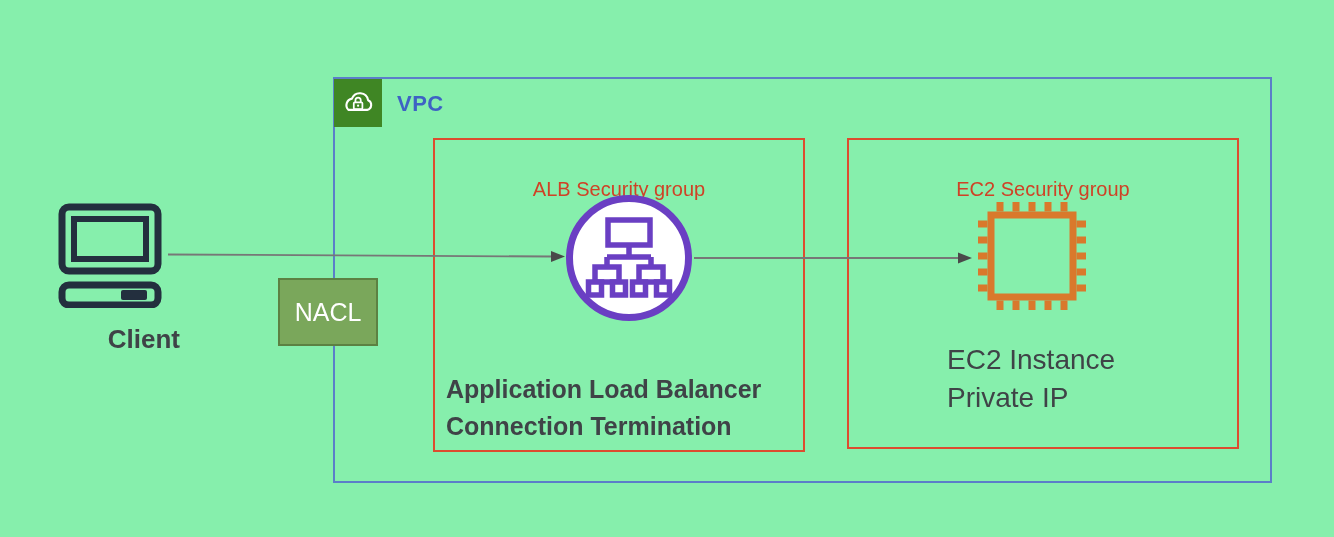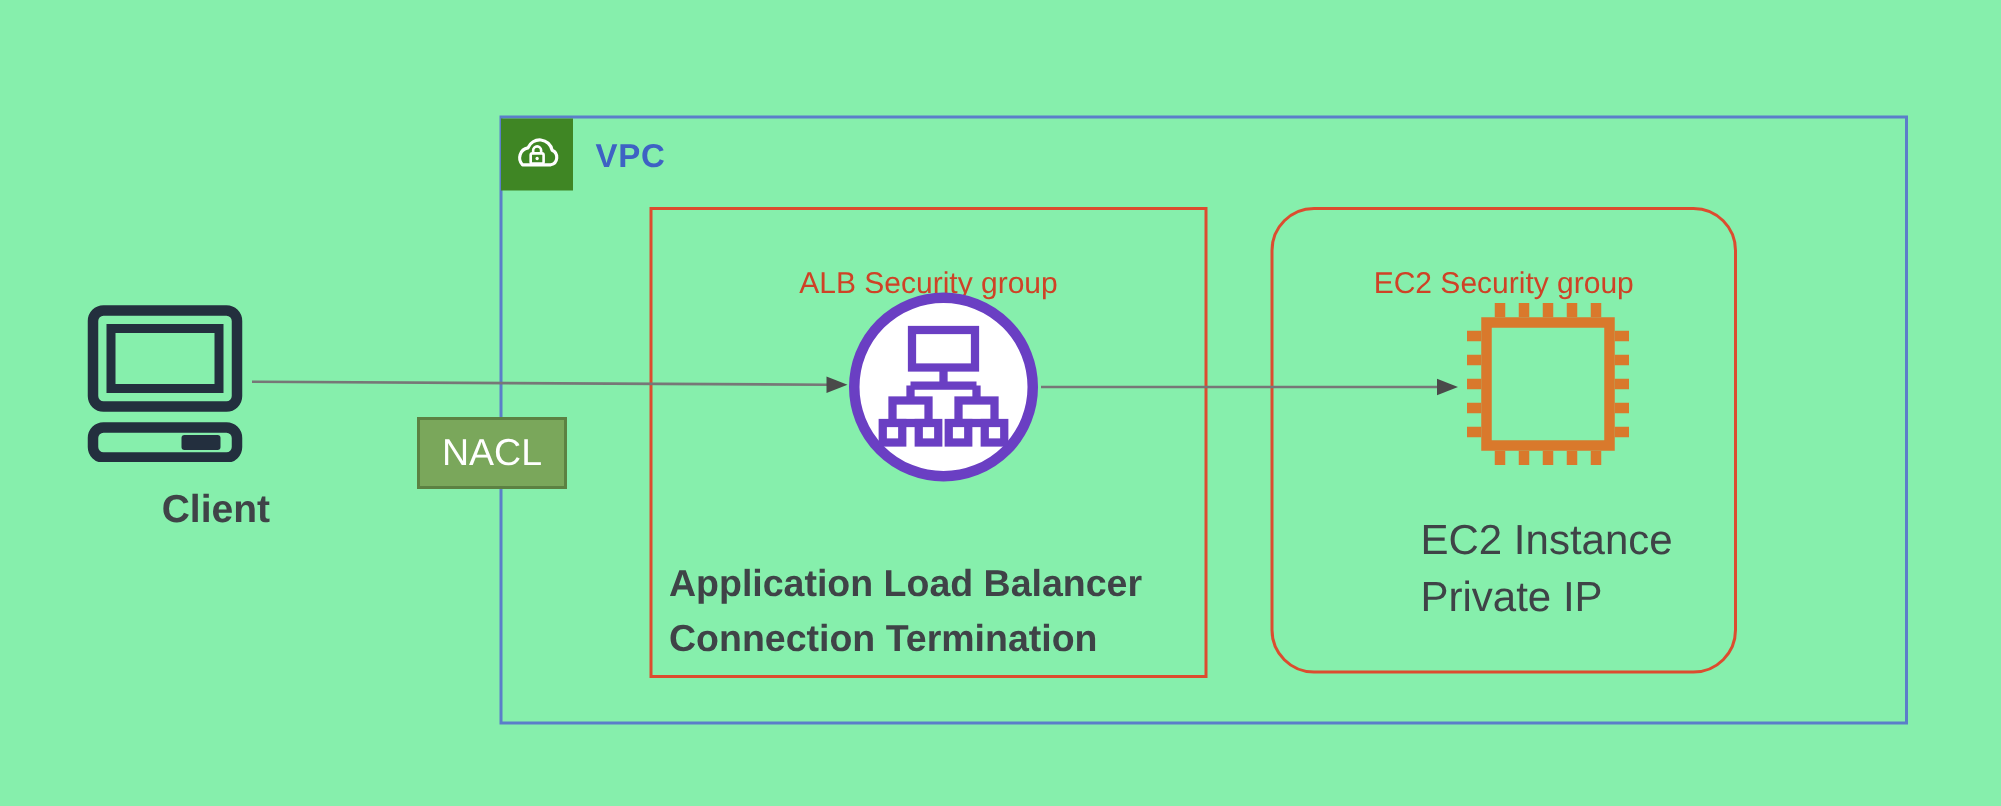--- a/index.html
+++ b/index.html
@@ -34,21 +34,21 @@
     letter-spacing: 0.5px;
   }
 
   
   .sg-box {
     border: 2px solid #dc4c2f;
     box-sizing: border-box;
     background: transparent;
   }
   .alb-box { left: 433px; top: 138px; width: 372px; height: 314px; }
-  .ec2-box { left: 847px; top: 138px; width: 311px; height: 311px; border-radius: 29px; }
+  .ec2-box { left: 847px; top: 138px; width: 392px; height: 311px; }
   .sg-label {
     position: absolute;
     top: 14px; left: 0; right: 0;
     text-align: center;
     font-size: 20px;
     color: #cf4226;
     margin-top: 24px;
   }
 
   
@@ -74,21 +74,21 @@
     left: 947px; top: 341px;
     font-size: 28px;
     color: #3f4347;
     line-height: 38px;
     white-space: nowrap;
   }
 
   
   .nacl {
     left: 278px; top: 278px;
-    width: 100px; height: 48px;
+    width: 100px; height: 68px;
     background: #7aa75b;
     border: 2px solid #5c8142;
     box-sizing: border-box;
     color: #ffffff;
     font-size: 25px;
     display: flex; align-items: center; justify-content: center;
   }
 
   
   .client-icon { left: 57px; top: 202px; }

